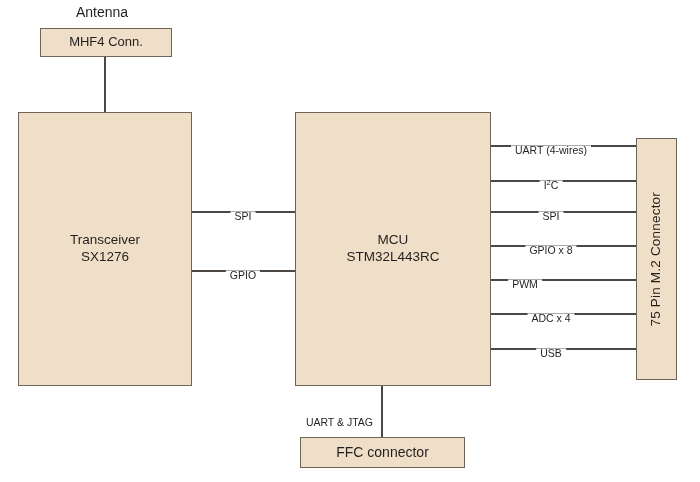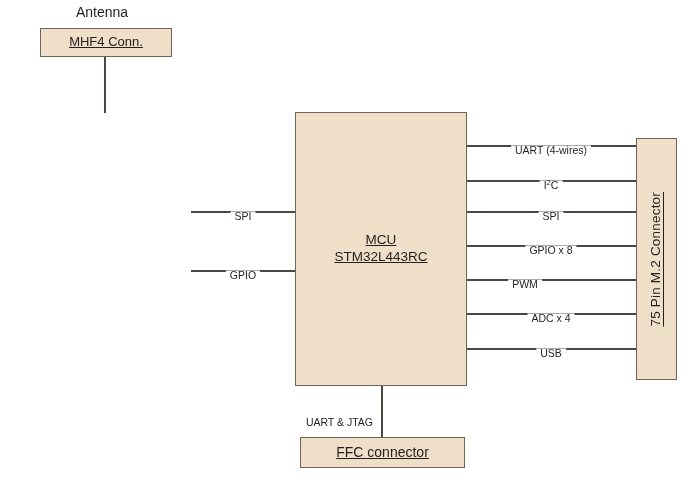--- a/index.html
+++ b/index.html
@@ -26,37 +26,36 @@
     background: #EFDFC9;
     border: 1.6px solid #6E645A;
     box-sizing: border-box;
     display: flex;
     align-items: center;
     justify-content: center;
     text-align: center;
     color: #231f1c;
     line-height: 1.25;
     z-index: 3;
-    text-decoration: underline;
   }
   .block-text {
     white-space: pre-line;
     display: block;
   }
 
   #block-mhf4 {
     left: 40px; top: 28px; width: 132px; height: 29px;
     font-size: 13px;
   }
   #block-transceiver {
     left: 18px; top: 112px; width: 174px; height: 274px;
     font-size: 13.5px;
   }
   #block-mcu {
-    left: 295px; top: 112px; width: 172px; height: 274px;
+    left: 295px; top: 112px; width: 196px; height: 274px;
     font-size: 13.5px;
   }
   #block-ffc {
     left: 300px; top: 437px; width: 165px; height: 31px;
     font-size: 14px;
   }
   #block-m2 {
     left: 636px; top: 138px; width: 41px; height: 242px;
     font-size: 13.5px;
   }
@@ -159,20 +158,24 @@
       <div class="line h line-bus" style="top: 313px;"></div>
       <div class="sig-label sig-bus" style="left: 551px; top: 313px;">ADC x 4</div>
       <div class="line h line-bus" style="top: 348px;"></div>
       <div class="sig-label sig-bus" style="left: 551px; top: 348px;">USB</div>
     </div>
 
   <div class="block" id="block-mhf4">
     <span class="block-text">MHF4 Conn.</span>
   </div>
 
+  <div class="block" id="block-transceiver">
+    <span class="block-text">Transceiver
+SX1276</span>
+  </div>
 
   <div class="block" id="block-mcu">
     <span class="block-text">MCU
 STM32L443RC</span>
   </div>
 
   <div class="block" id="block-ffc">
     <span class="block-text">FFC connector</span>
   </div>
 

